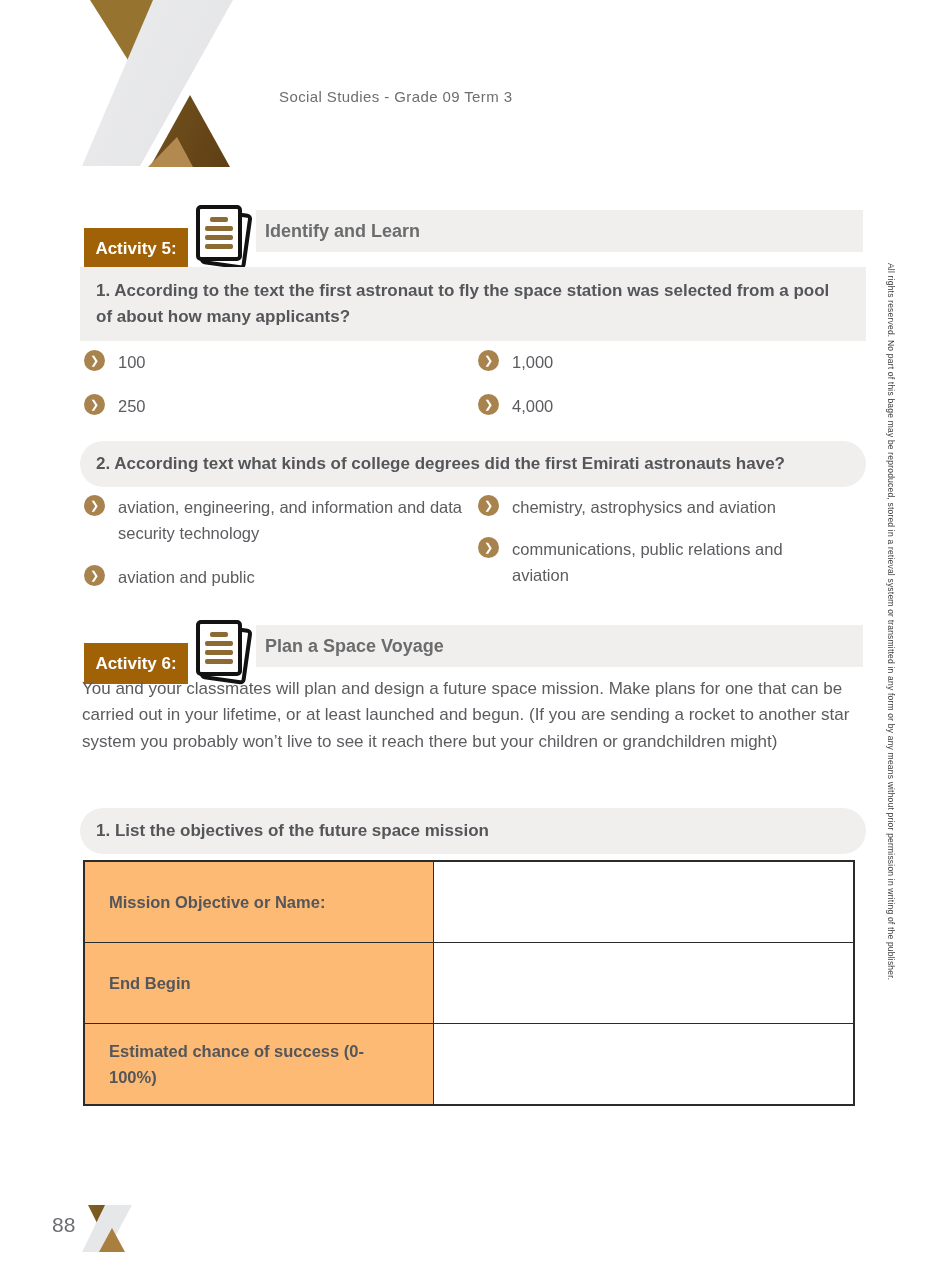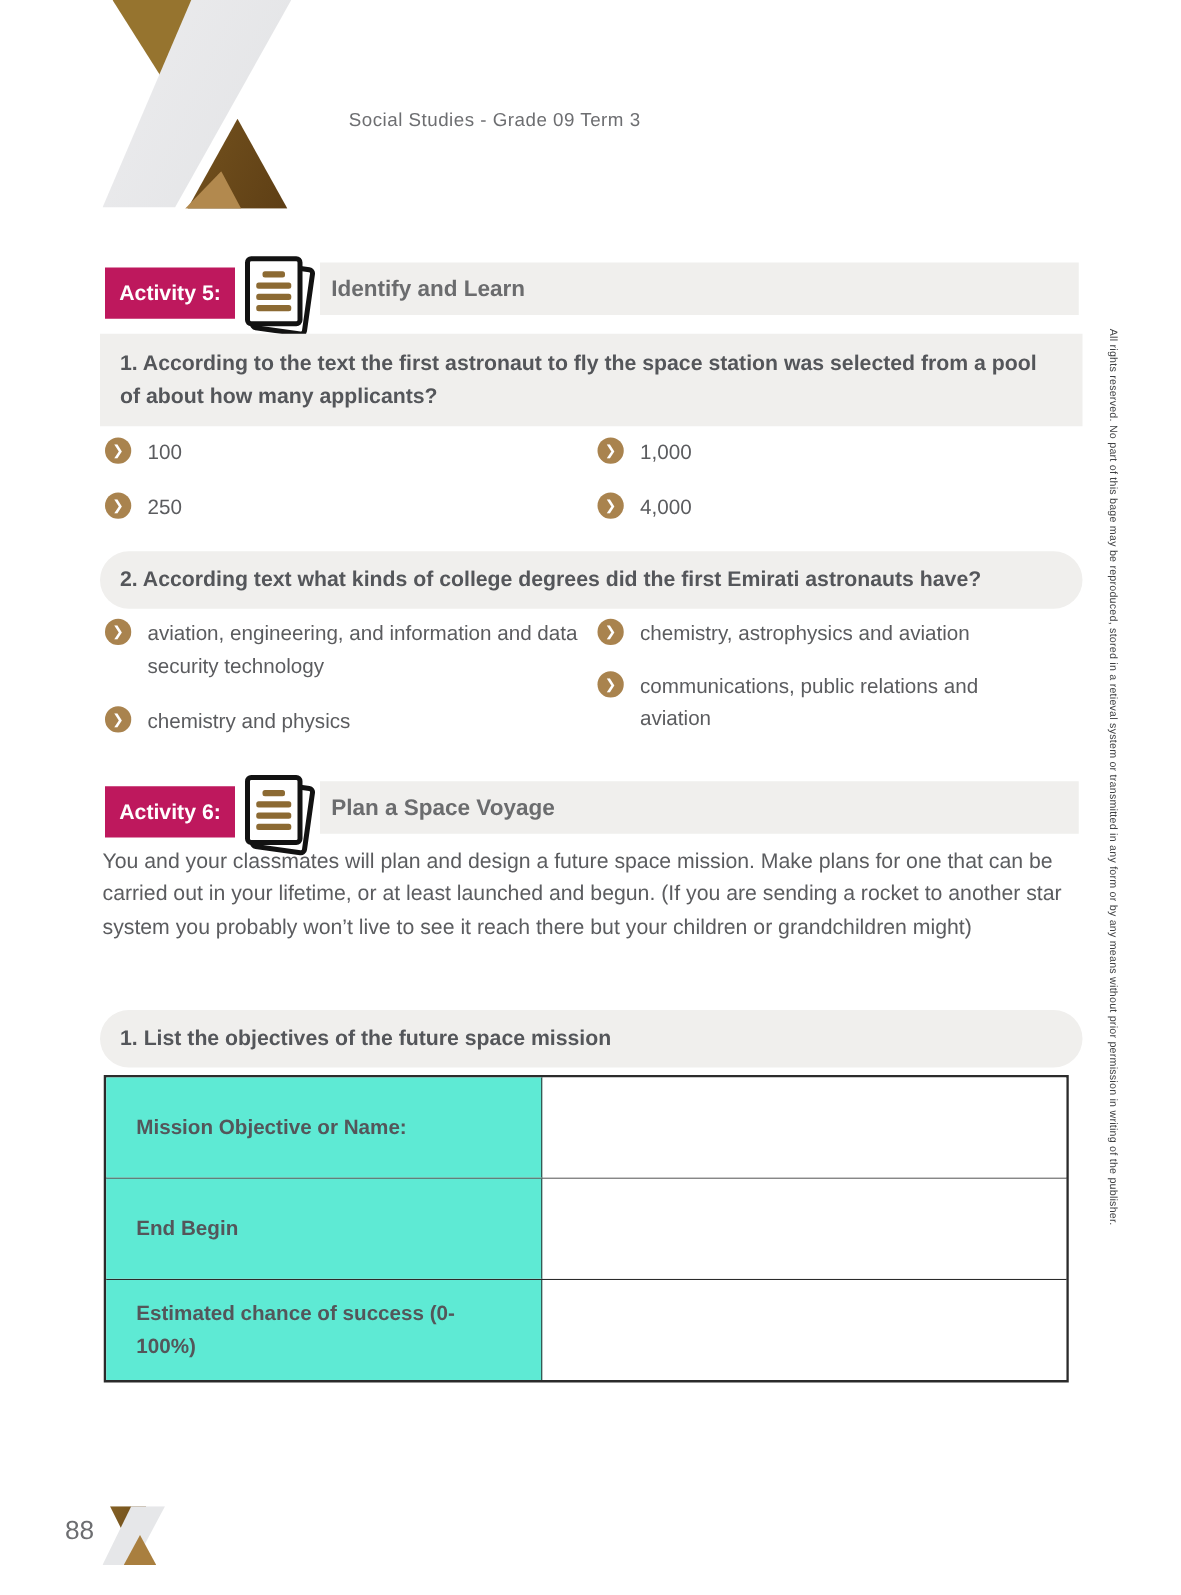--- a/index.html
+++ b/index.html
@@ -22,21 +22,21 @@
     background:#b2894e;
     clip-path:polygon(97px 137px,113px 167px,68px 167px);}
   .header-title{position:absolute;left:232px;top:88px;font-size:15px;color:#6d6e71;letter-spacing:.4px;margin-left:47px;}
   
   .copyright{position:absolute;left:896px;top:263px;transform:rotate(90deg);transform-origin:0 0;
     white-space:nowrap;font-size:8.5px;color:#3f4042;letter-spacing:.2px;}
   
   .content{position:absolute;left:80px;top:0;width:786px;height:1276px;}
   
   .act-header{position:absolute;left:0;width:100%;height:68px;}
-  .act-badge{position:absolute;left:4px;top:4px;width:104px;height:41px;background:#be185d;
+  .act-badge{position:absolute;left:4px;top:18px;width:104px;height:41px;background:#a16207;
     display:flex;align-items:center;justify-content:center;color:#fff;font-weight:bold;font-size:17px;}
   .act-bar{position:absolute;left:176px;top:0;width:607px;height:42px;background:#f0efed;
     display:flex;align-items:center;padding-left:9px;box-sizing:border-box;
     font-weight:bold;font-size:18px;color:#6b6c6e;}
   .doc-icon{position:absolute;left:114px;top:-7px;width:58px;height:66px;}
   .doc-back{position:absolute;left:9px;top:8px;width:38px;height:48px;border:4px solid #121212;
     border-radius:5px;background:#fff;transform:rotate(8deg);}
   .doc-front{position:absolute;left:2px;top:2px;width:38px;height:48px;border:4px solid #121212;
     border-radius:5px;background:#fff;display:flex;flex-direction:column;justify-content:center;
     align-items:center;gap:4px;}
@@ -53,21 +53,21 @@
     display:flex;align-items:center;justify-content:center;font-size:11px;font-weight:bold;margin-top:1px;}
   .opt-text{font-size:16.5px;line-height:26px;color:#5b5c5f;max-width:345px;}
   
   .intro{position:absolute;left:2px;top:676px;width:784px;font-size:17px;line-height:26.3px;color:#5b5c5f;}
   
   .sub-box{top:808px;}
   
   .mtable{position:absolute;left:3px;top:860px;width:768px;border:2px solid #2b2b2b;}
   .mrow{display:grid;grid-template-columns:349px 1fr;height:80px;border-bottom:1.5px solid #2b2b2b;}
   .mrow:last-child{border-bottom:none;}
-  .mlabel{background:#5eead4;border-right:1.5px solid #2b2b2b;display:flex;align-items:center;
+  .mlabel{background:#fdba74;border-right:1.5px solid #2b2b2b;display:flex;align-items:center;
     padding:0 26px 0 24px;font-weight:bold;font-size:16.5px;line-height:26px;color:#54565A;box-sizing:border-box;}
   .mvalue{background:#fff;}
   
   .page-num{position:absolute;left:52px;top:1213px;font-size:21px;color:#6d6e71;}
   .logo-small{position:absolute;left:80px;top:1203px;width:55px;height:50px;}
   .logo-small .s-dark{position:absolute;inset:0;background:linear-gradient(115deg,#8a6527,#55390f);
     clip-path:polygon(8px 2px,37px 2px,22px 30px);}
   .logo-small .s-band{position:absolute;inset:0;background:#e6e7e9;
     clip-path:polygon(25px 2px,52px 2px,27px 49px,2px 49px);}
   .logo-small .s-light{position:absolute;inset:0;background:#a97f3f;
@@ -134,21 +134,21 @@
     </div>
 
     <div class="opts" style="top:494px;">
       <div>
         <div class="opt">
           <span class="bullet">❯</span>
           <span class="opt-text">aviation, engineering, and information and data security technology</span>
         </div>
         <div class="opt">
           <span class="bullet">❯</span>
-          <span class="opt-text">chemistry and physics</span>
+          <span class="opt-text">aviation and public</span>
         </div>
       </div>
       <div>
         <div class="opt" style="margin-bottom:16px;">
           <span class="bullet">❯</span>
           <span class="opt-text">chemistry, astrophysics and aviation</span>
         </div>
         <div class="opt">
           <span class="bullet">❯</span>
           <span class="opt-text" style="max-width:330px;">communications, public relations and aviation</span>

